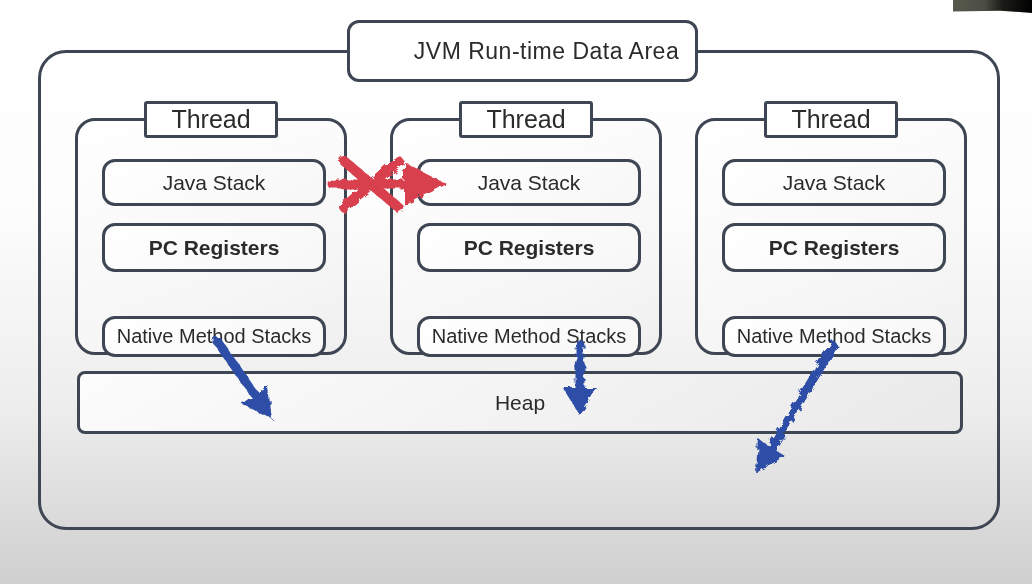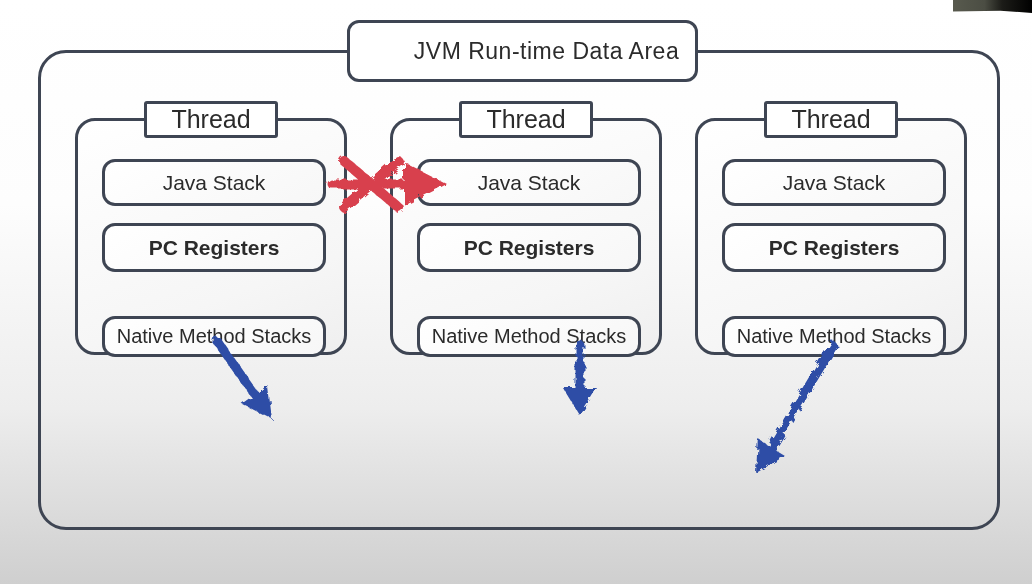--- a/index.html
+++ b/index.html
@@ -157,20 +157,23 @@
       <span>Java Stack</span>
     </div>
     <div class="inner-box inner-pc">
       <span>PC Registers</span>
     </div>
     <div class="inner-box inner-native">
       <span>Native Method Stacks</span>
     </div>
   </div>
 
+  <div class="box wide-box heap-box">
+    <span>Heap</span>
+  </div>
 
   <svg class="arrows" viewBox="0 0 1032 584" xmlns="http://www.w3.org/2000/svg">
     <defs>
       <filter id="chalk" x="-30%" y="-30%" width="160%" height="160%">
         <feTurbulence type="fractalNoise" baseFrequency="0.14" numOctaves="3" seed="7" result="n"></feTurbulence>
         <feDisplacementMap in="SourceGraphic" in2="n" scale="7"></feDisplacementMap>
       </filter>
     </defs>
 
     <g filter="url(#chalk)">

